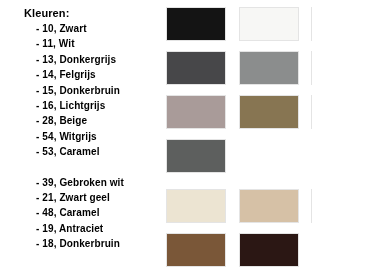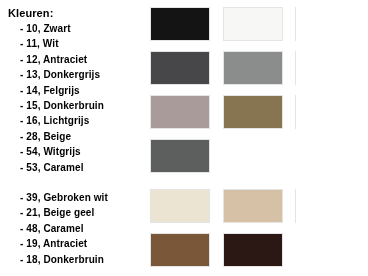--- a/index.html
+++ b/index.html
@@ -10,20 +10,21 @@
   }
   body {
     font-family: "Liberation Sans", sans-serif;
   }
   #page {
     position: relative;
     width: 296px;
     height: 276px;
     background: #ffffff;
     overflow: hidden;
+    margin-left: 16px;
   }
 
   
   #legend {
     position: absolute;
     left: 0;
     top: 0;
     width: 148px;
     height: 276px;
     box-sizing: border-box;
@@ -89,31 +90,30 @@
 </head>
 <body>
 
 <div id="page">
 
   <div id="legend">
     <div class="legend-title">Kleuren:</div>
     <div id="legend-list">
         <div class="legend-item">- 10, Zwart</div>
         <div class="legend-item">- 11, Wit</div>
-        <div class="legend-item">- 12, Antraciet</div>
         <div class="legend-item">- 13, Donkergrijs</div>
         <div class="legend-item">- 14, Felgrijs</div>
         <div class="legend-item">- 15, Donkerbruin</div>
         <div class="legend-item">- 16, Lichtgrijs</div>
         <div class="legend-item">- 28, Beige</div>
         <div class="legend-item">- 54, Witgrijs</div>
         <div class="legend-item">- 53, Caramel</div>
         <div class="legend-gap"></div>
         <div class="legend-item">- 39, Gebroken wit</div>
-        <div class="legend-item">- 21, Beige geel</div>
+        <div class="legend-item">- 21, Zwart geel</div>
         <div class="legend-item">- 48, Caramel</div>
         <div class="legend-item">- 19, Antraciet</div>
         <div class="legend-item">- 18, Donkerbruin</div>
       </div>
   </div>
 
   <div id="swatches">
       <div class="swatch-row">
         <div class="swatch-cell">
           <div class="swatch" style="background: rgb(20, 20, 20);"></div>

